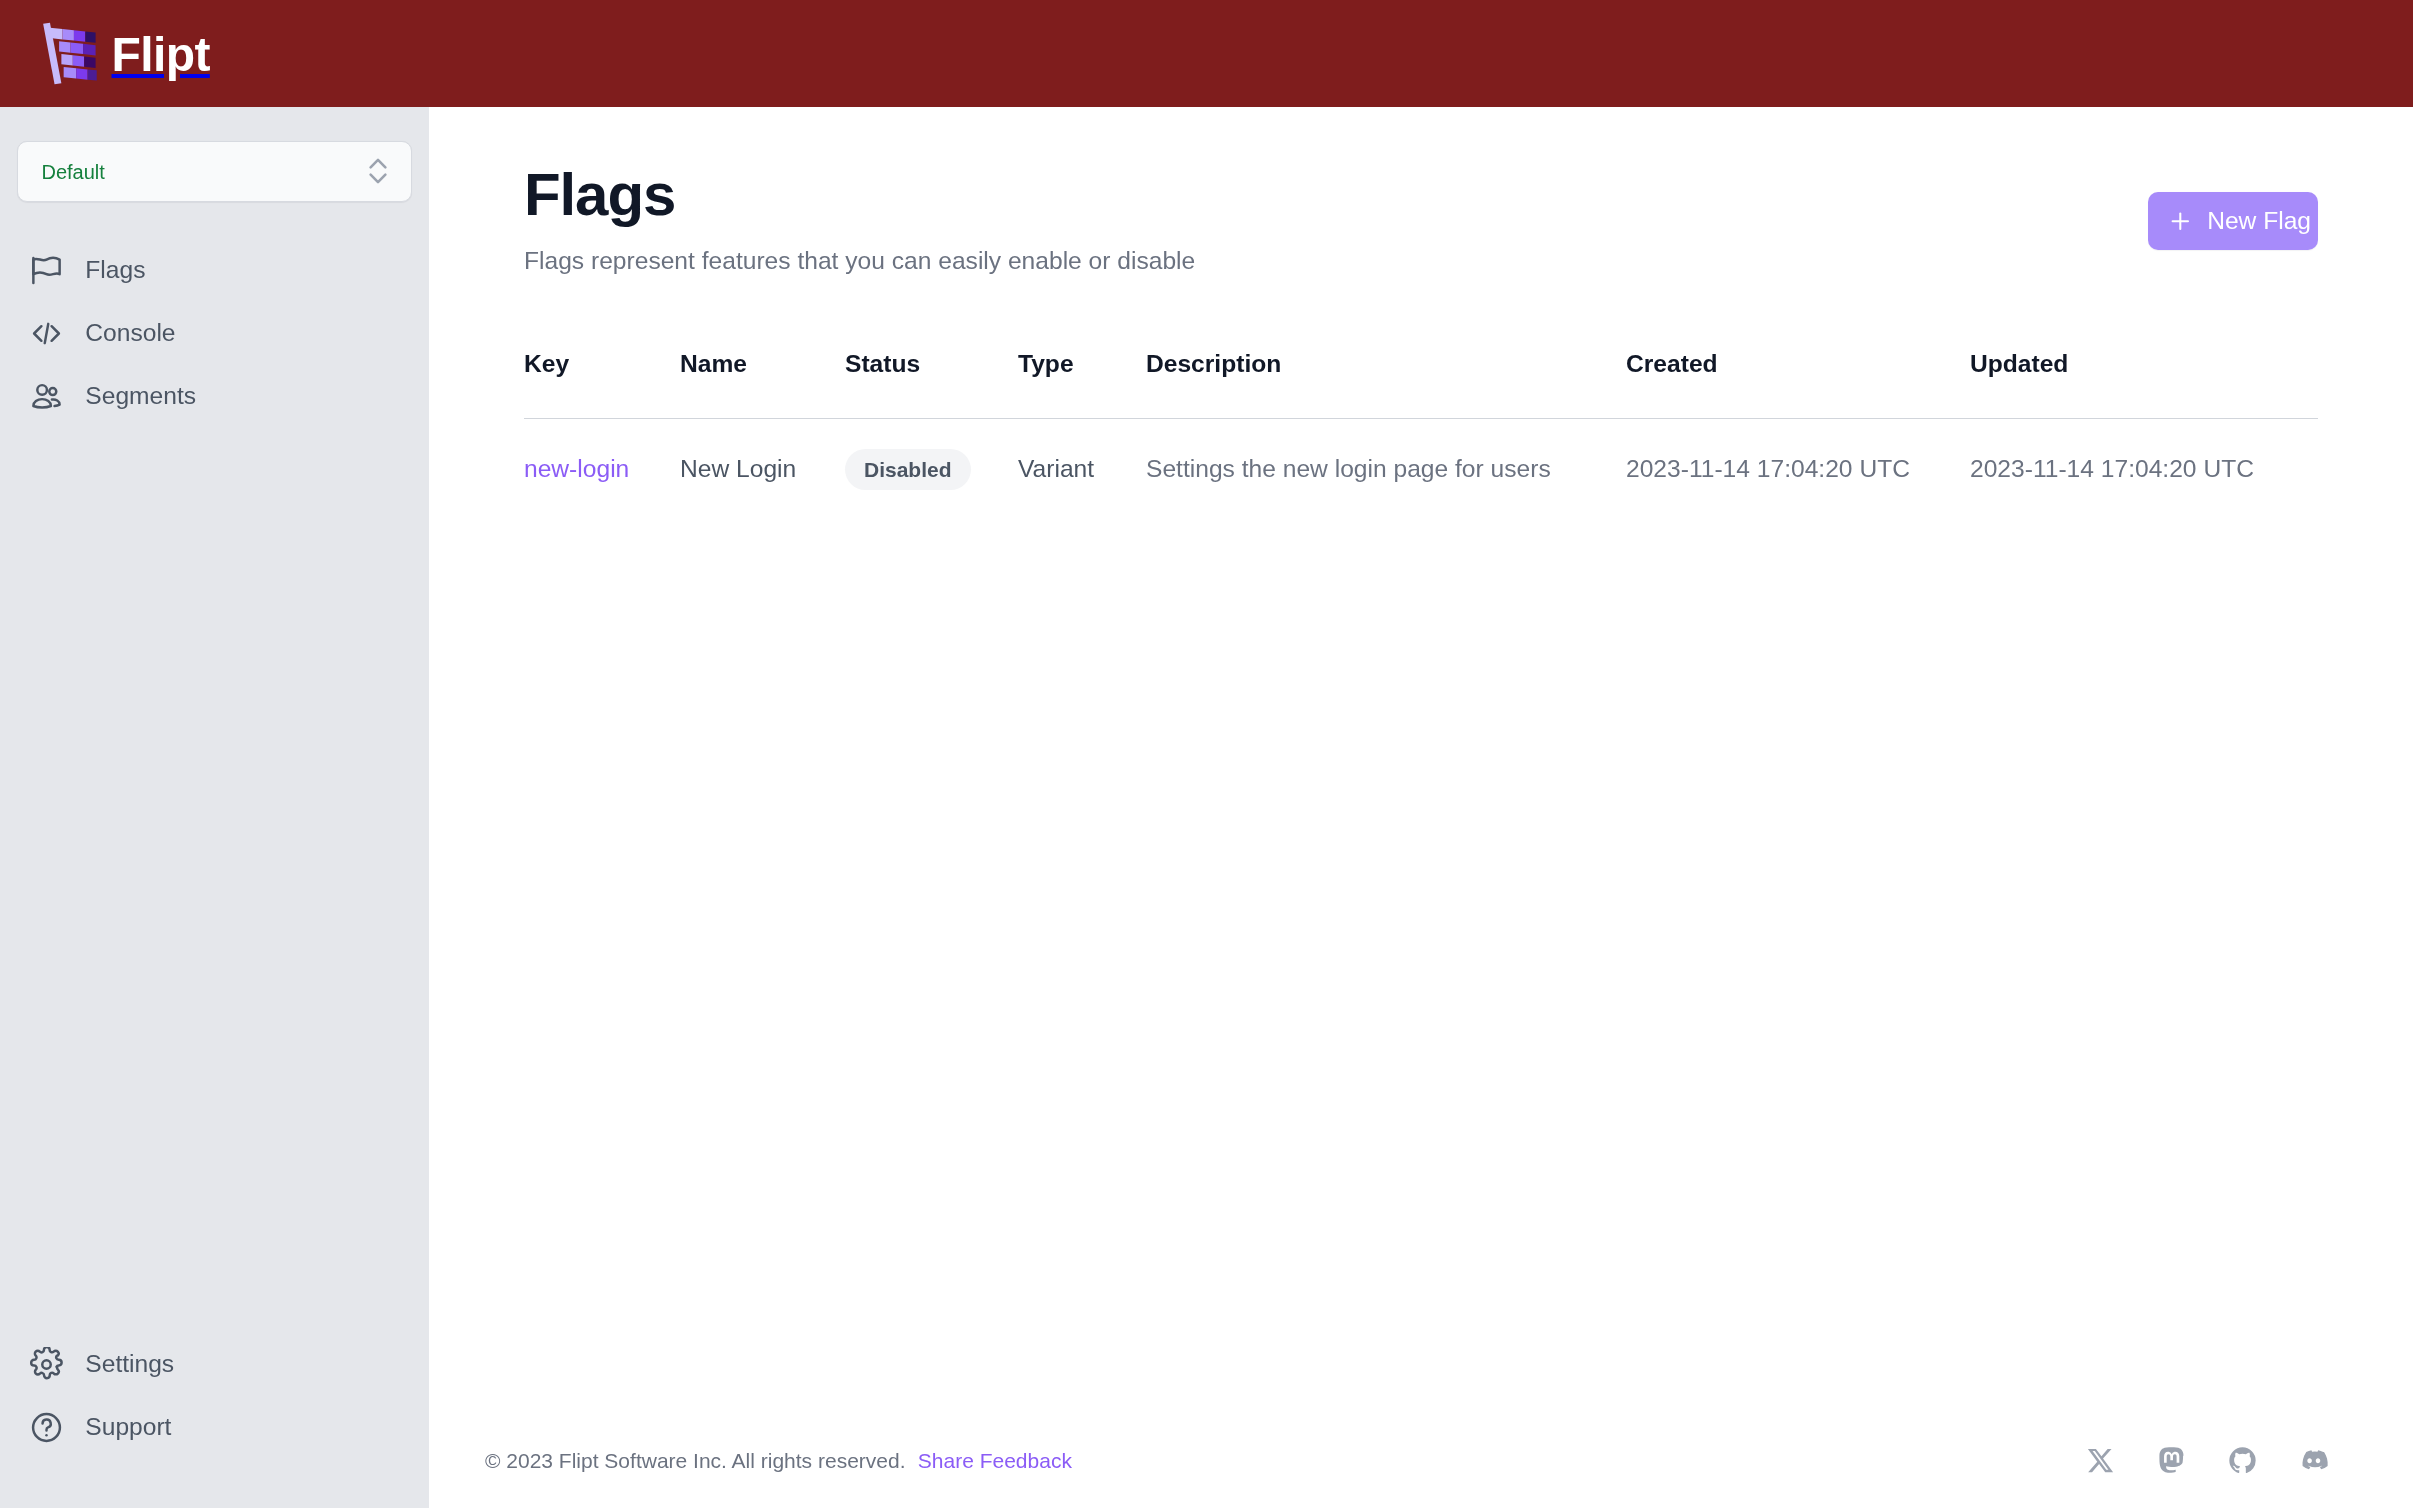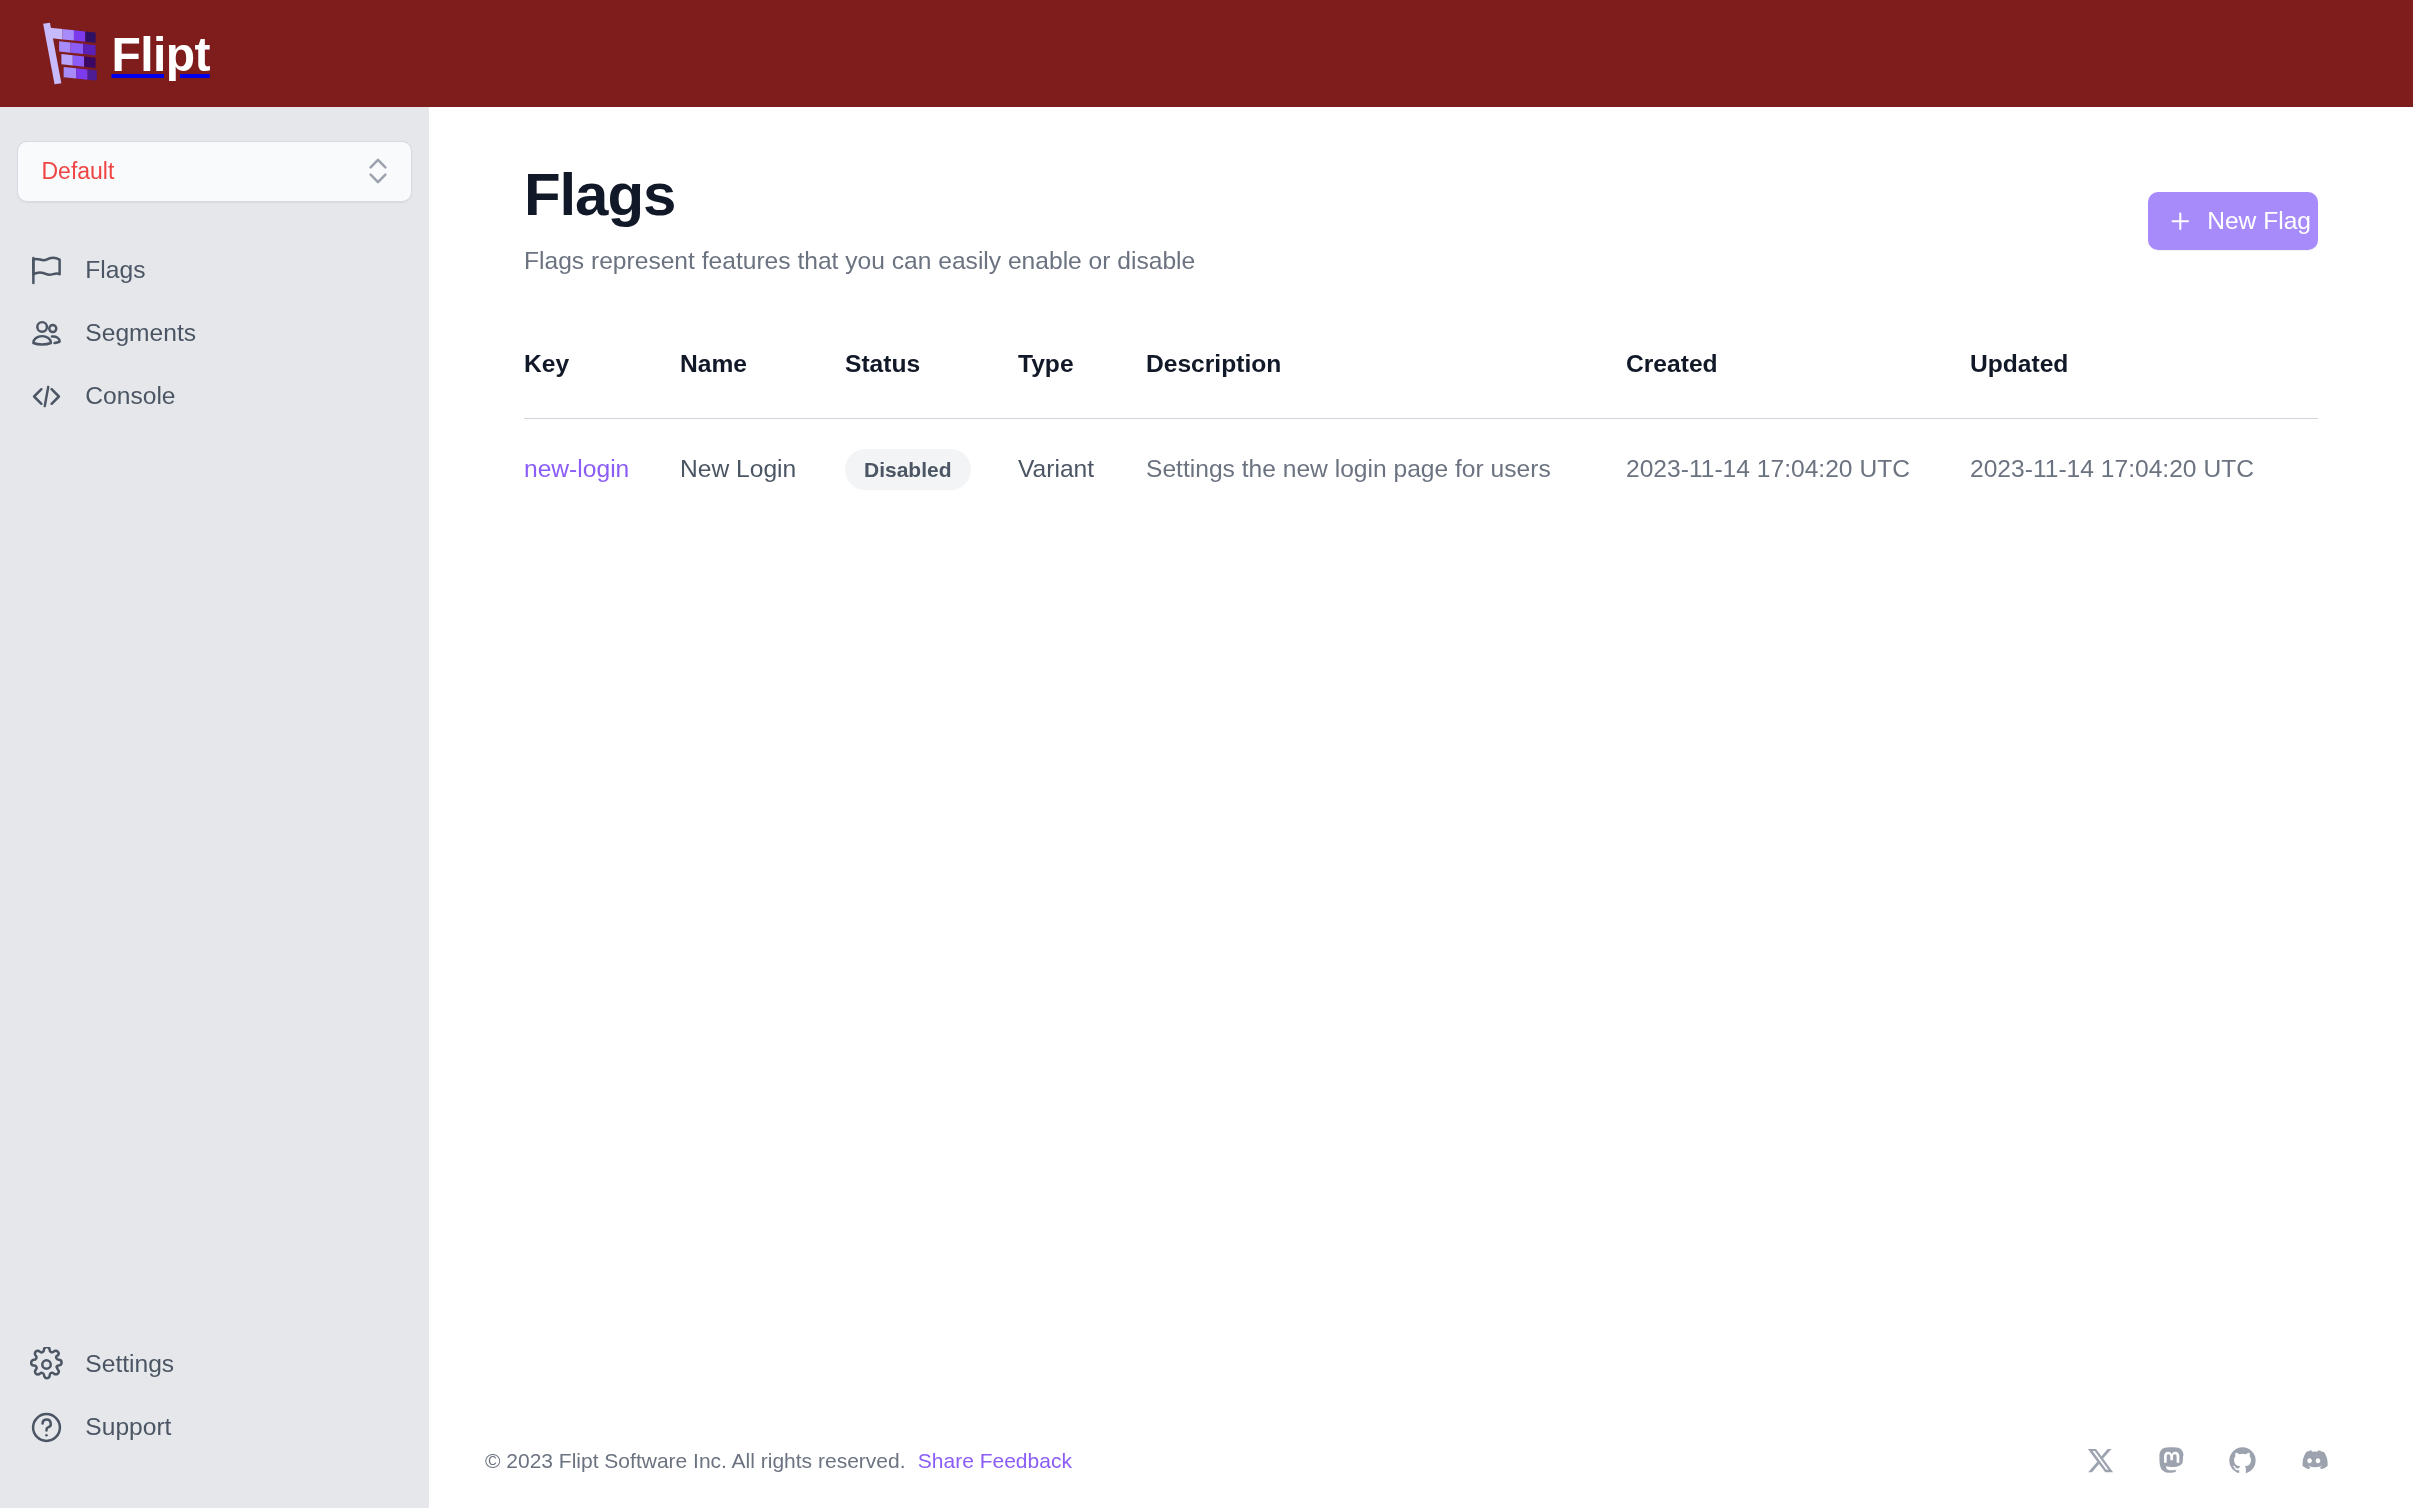--- a/index.html
+++ b/index.html
@@ -53,22 +53,22 @@
     background: #f9fafb;
     border: 0.6px solid #d7dae0;
     border-radius: 10px;
     box-shadow: 0 0.6px 1.1px rgba(16,24,40,0.06);
     display: flex;
     align-items: center;
     justify-content: space-between;
     padding: 0 20px 0 23.5px;
   }
   .ns-select-label {
-    font-size: 23px;
-    color: #ef4444;
+    font-size: 20px;
+    color: #15803d;
     line-height: 1;
   }
   .ns-chevrons { width: 26px; height: 32px; flex: none; }
 
   .nav-top { margin-top: 37px; padding: 0 17px; }
   .nav-bottom { margin-top: auto; padding: 0 17px 49px 17px; }
 
   .nav-item {
     display: flex;
     align-items: center;
@@ -254,38 +254,38 @@
           <path d="M3 3.5v17"></path>
           <path d="M3 4.5c3-1.6 6 1.6 9 0s6-1.6 9 0v10c-3-1.6-6 1.6-9 0s-6-1.6-9 0z"></path>
         </svg>
       </span>
       <span class="nav-label">Flags</span>
     </a>
 
     <a class="nav-item" href="#">
       <span>
         <svg class="nav-icon" viewBox="0 0 24 24" fill="none" stroke="#4b5563" stroke-width="1.7" stroke-linecap="round" stroke-linejoin="round" xmlns="http://www.w3.org/2000/svg">
+          <polyline points="8.5,7 3.5,12 8.5,17"></polyline>
+          <polyline points="15.5,7 20.5,12 15.5,17"></polyline>
+          <line x1="13.2" y1="5.4" x2="10.8" y2="18.6"></line>
+        </svg>
+      </span>
+      <span class="nav-label">Console</span>
+    </a>
+
+    <a class="nav-item" href="#">
+      <span>
+        <svg class="nav-icon" viewBox="0 0 24 24" fill="none" stroke="#4b5563" stroke-width="1.7" stroke-linecap="round" stroke-linejoin="round" xmlns="http://www.w3.org/2000/svg">
           <circle cx="9" cy="7.5" r="3.3"></circle>
           <circle cx="16.3" cy="8.6" r="2.4"></circle>
           <path d="M3 18.5c0-2.8 2.7-4.7 6-4.7s6 1.9 6 4.7c-1.8.7-3.8 1-6 1s-4.2-.3-6-1z"></path>
           <path d="M15.7 14.1c2.7-.5 5.3 1 5.3 3.4-1 .5-2.2.8-3.5 1"></path>
         </svg>
       </span>
       <span class="nav-label">Segments</span>
-    </a>
-
-    <a class="nav-item" href="#">
-      <span>
-        <svg class="nav-icon" viewBox="0 0 24 24" fill="none" stroke="#4b5563" stroke-width="1.7" stroke-linecap="round" stroke-linejoin="round" xmlns="http://www.w3.org/2000/svg">
-          <polyline points="8.5,7 3.5,12 8.5,17"></polyline>
-          <polyline points="15.5,7 20.5,12 15.5,17"></polyline>
-          <line x1="13.2" y1="5.4" x2="10.8" y2="18.6"></line>
-        </svg>
-      </span>
-      <span class="nav-label">Console</span>
     </a>
 
   </nav>
 
   <nav class="nav-bottom">
 
     <a class="nav-item" href="#">
       <span>
         <svg class="nav-icon" viewBox="0 0 24 24" fill="none" stroke="#4b5563" stroke-width="1.7" stroke-linecap="round" stroke-linejoin="round" xmlns="http://www.w3.org/2000/svg">
           <circle cx="12" cy="12" r="2.9"></circle>

